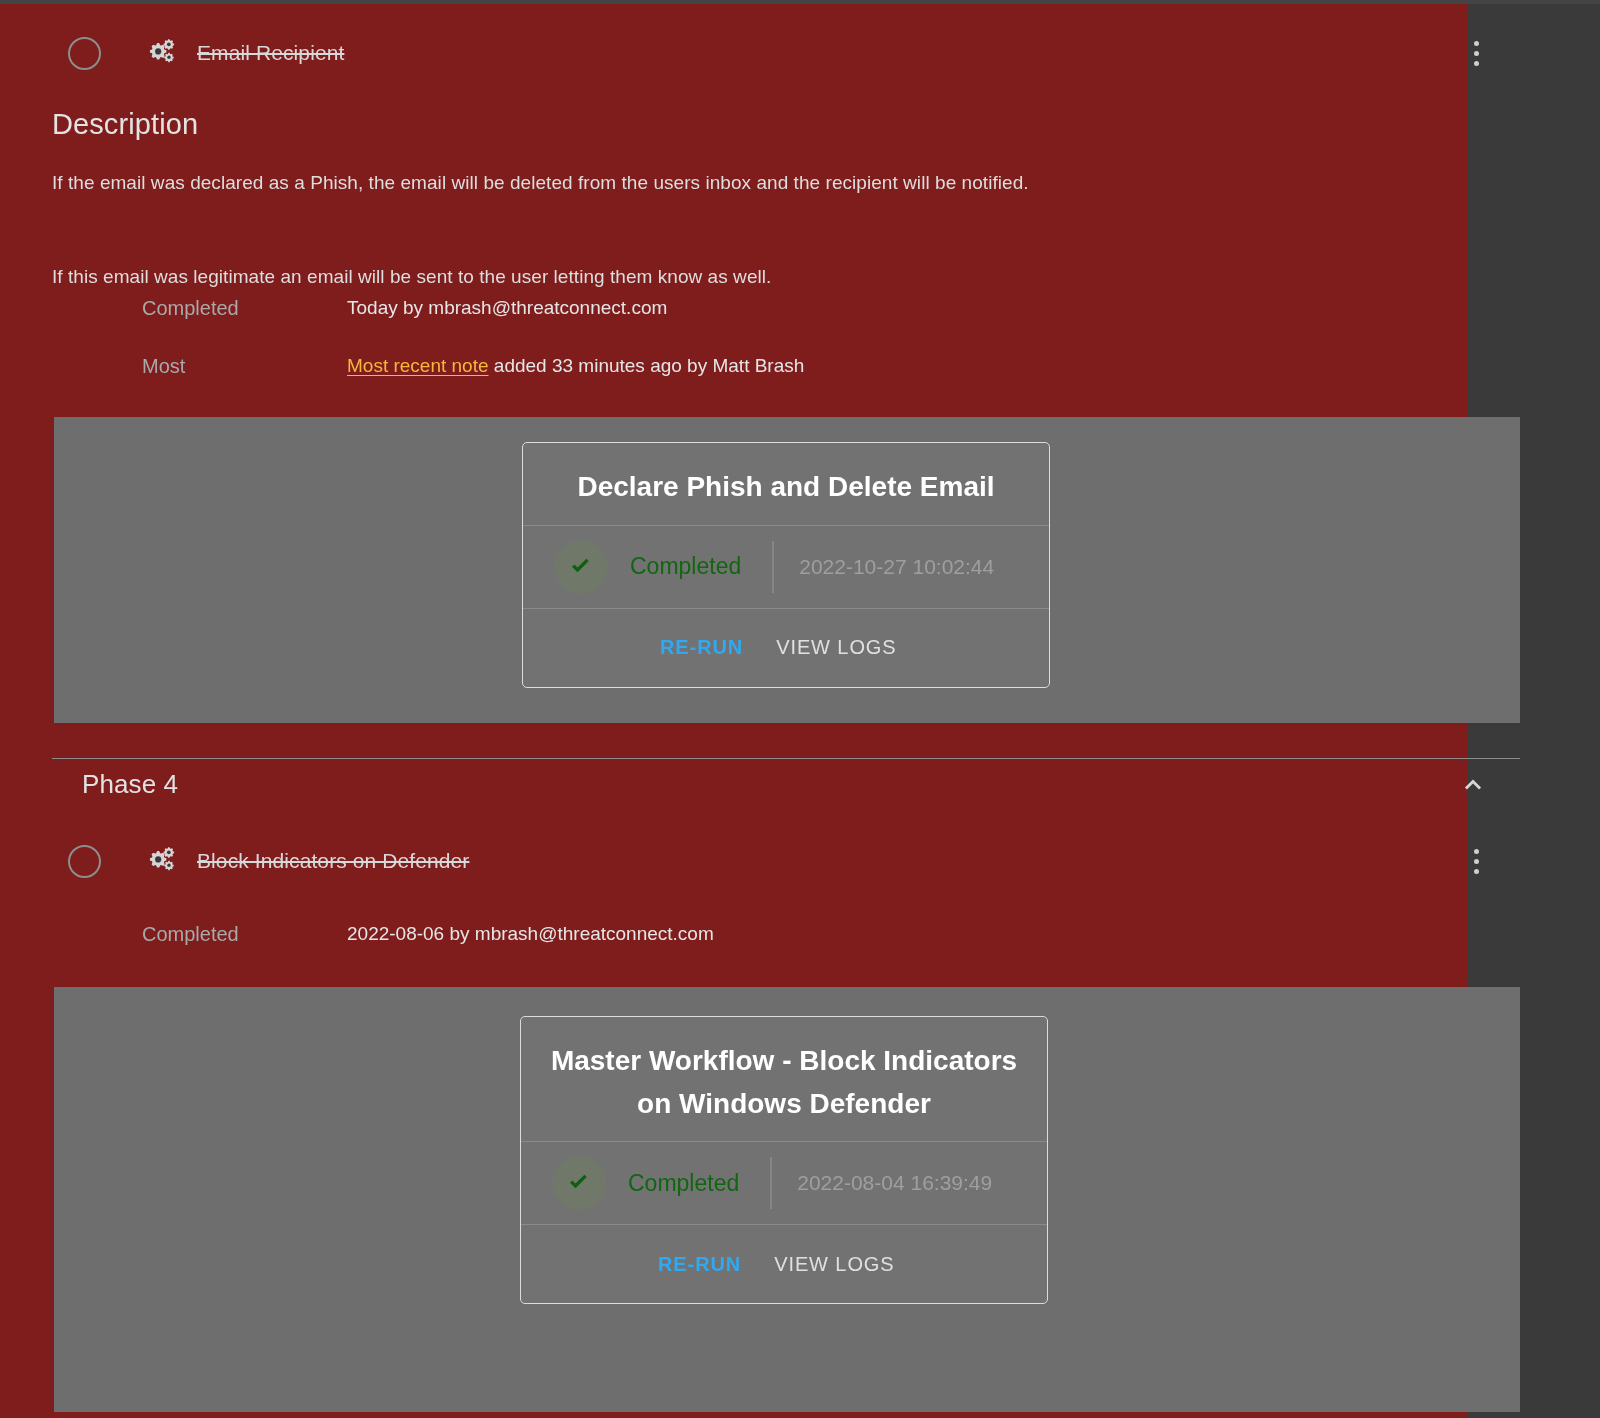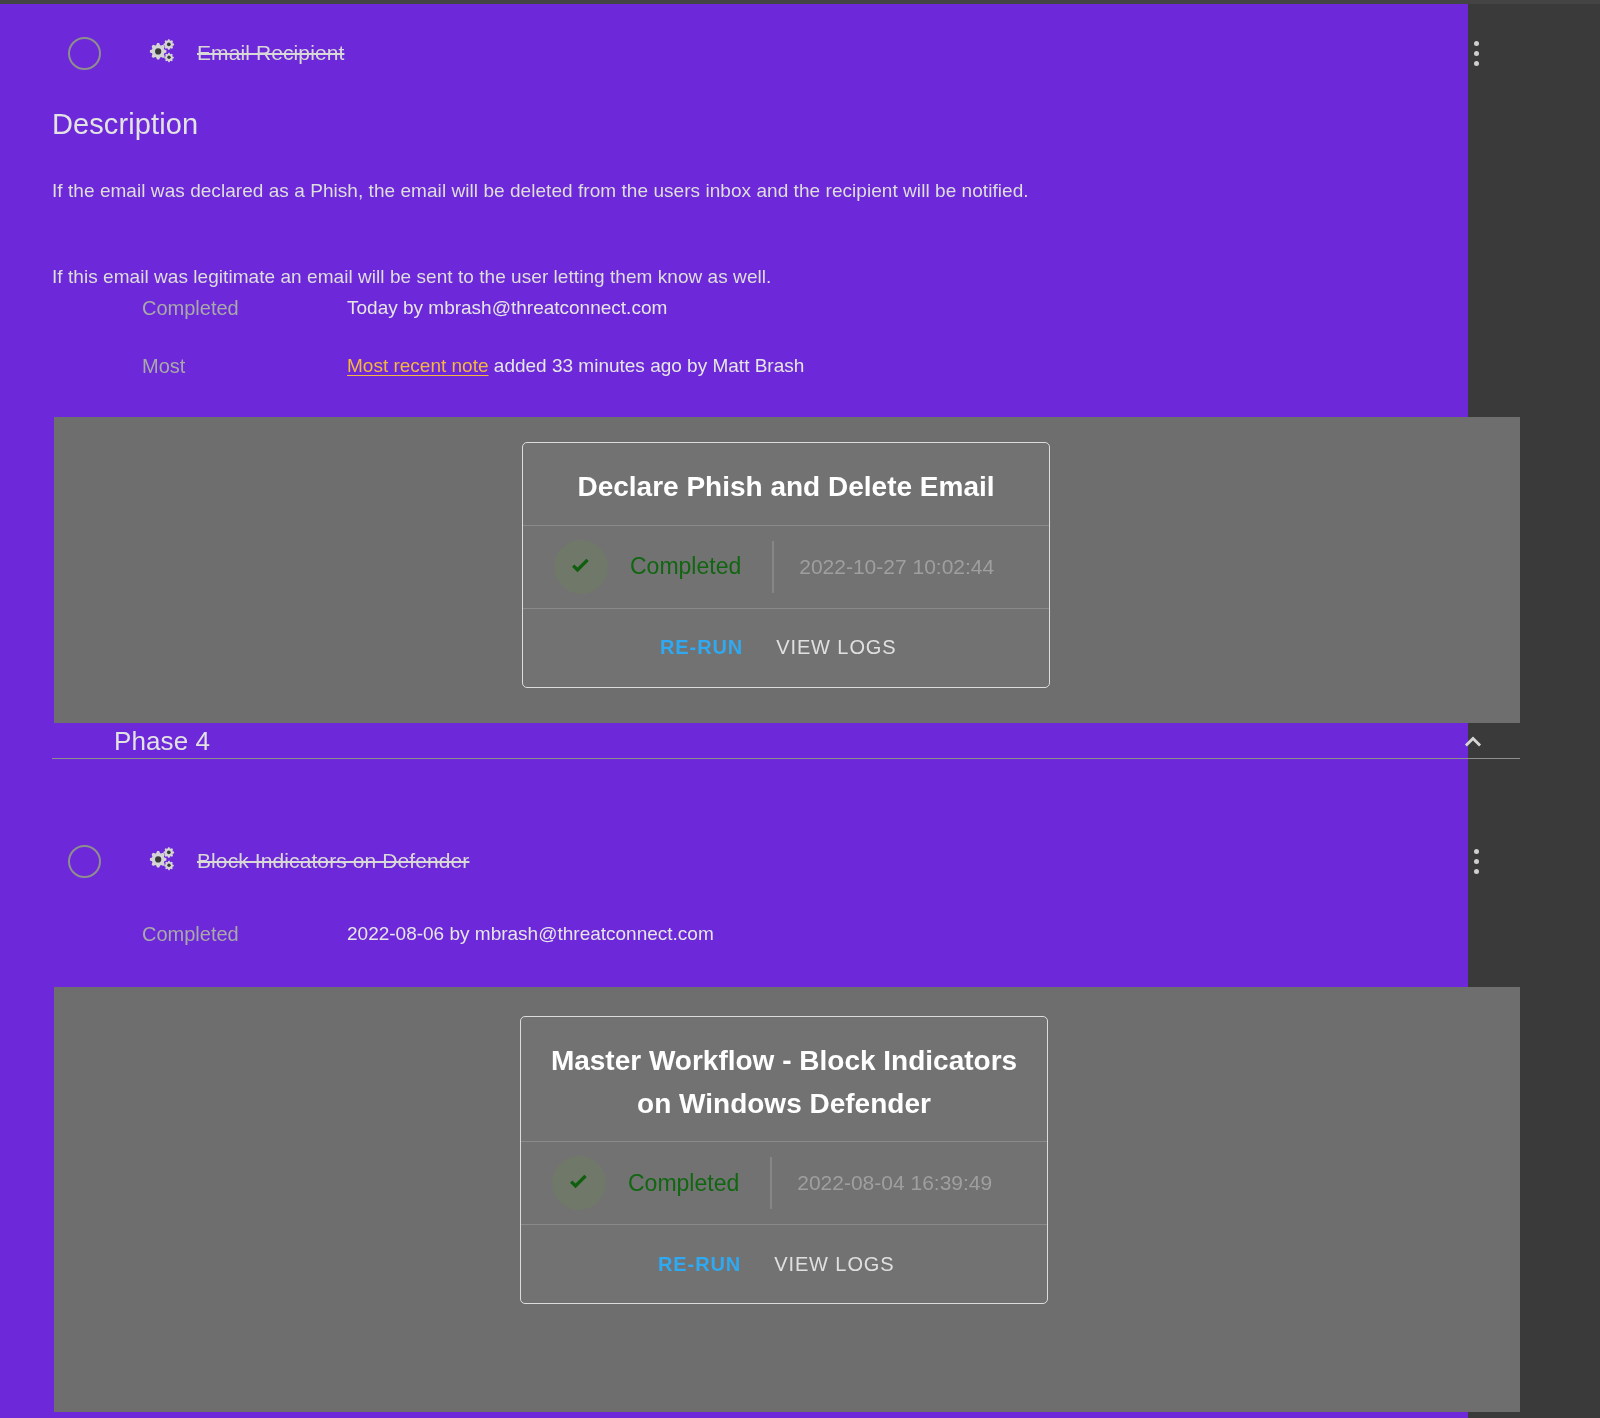--- a/index.html
+++ b/index.html
@@ -9,21 +9,21 @@
     height: 1418px;
     background: #3a3a3a;
     font-family: "Liberation Sans", sans-serif;
     overflow: hidden;
   }
 
   .page {
     position: relative;
     width: 1468px;
     height: 1418px;
-    background: #6d28d9;
+    background: #7f1d1d;
   }
 
   .top-strip {
     position: absolute;
     top: 0; left: 0;
     width: 1600px;
     height: 4px;
     background: #444444;
   }
 
@@ -99,21 +99,21 @@
   }
 
   .desc-line {
     position: absolute;
     left: 52px;
     font-size: 19px;
     color: #dedede;
     letter-spacing: 0.05px;
     white-space: nowrap;
   }
-  .desc-line.l1 { top: 180px; }
+  .desc-line.l1 { top: 172px; }
   .desc-line.l2 { top: 218px; margin-top: 48px; }
 
   
   .meta-row {
     position: absolute;
     left: 0;
     width: 1600px;
     height: 30px;
   }
   .meta-label {
@@ -331,21 +331,21 @@
       <div class="wf-divider"></div>
       <div class="wf-actions">
         <div class="btn-rerun">RE-RUN</div>
         <div class="btn-viewlogs">VIEW LOGS</div>
       </div>
     </div>
   </div>
 
   <div class="phase-divider" style="top:758px;"></div>
 
-  <div class="phase-header" style="top:712px;padding-left:32px;">
+  <div class="phase-header" style="top:755px;">
     <div class="phase-title">Phase 4</div>
     <div class="chevron">
       <svg width="26" height="26" viewBox="0 0 24 24">
         <path d="M6.4 15.2 L12 9.6 l5.6 5.6" fill="none" stroke="#d6d6d6" stroke-width="2.6" stroke-linecap="square"></path>
       </svg>
     </div>
   </div>
 
   <div class="task-header" style="top:830px;">
     <div class="status-circle"></div>

